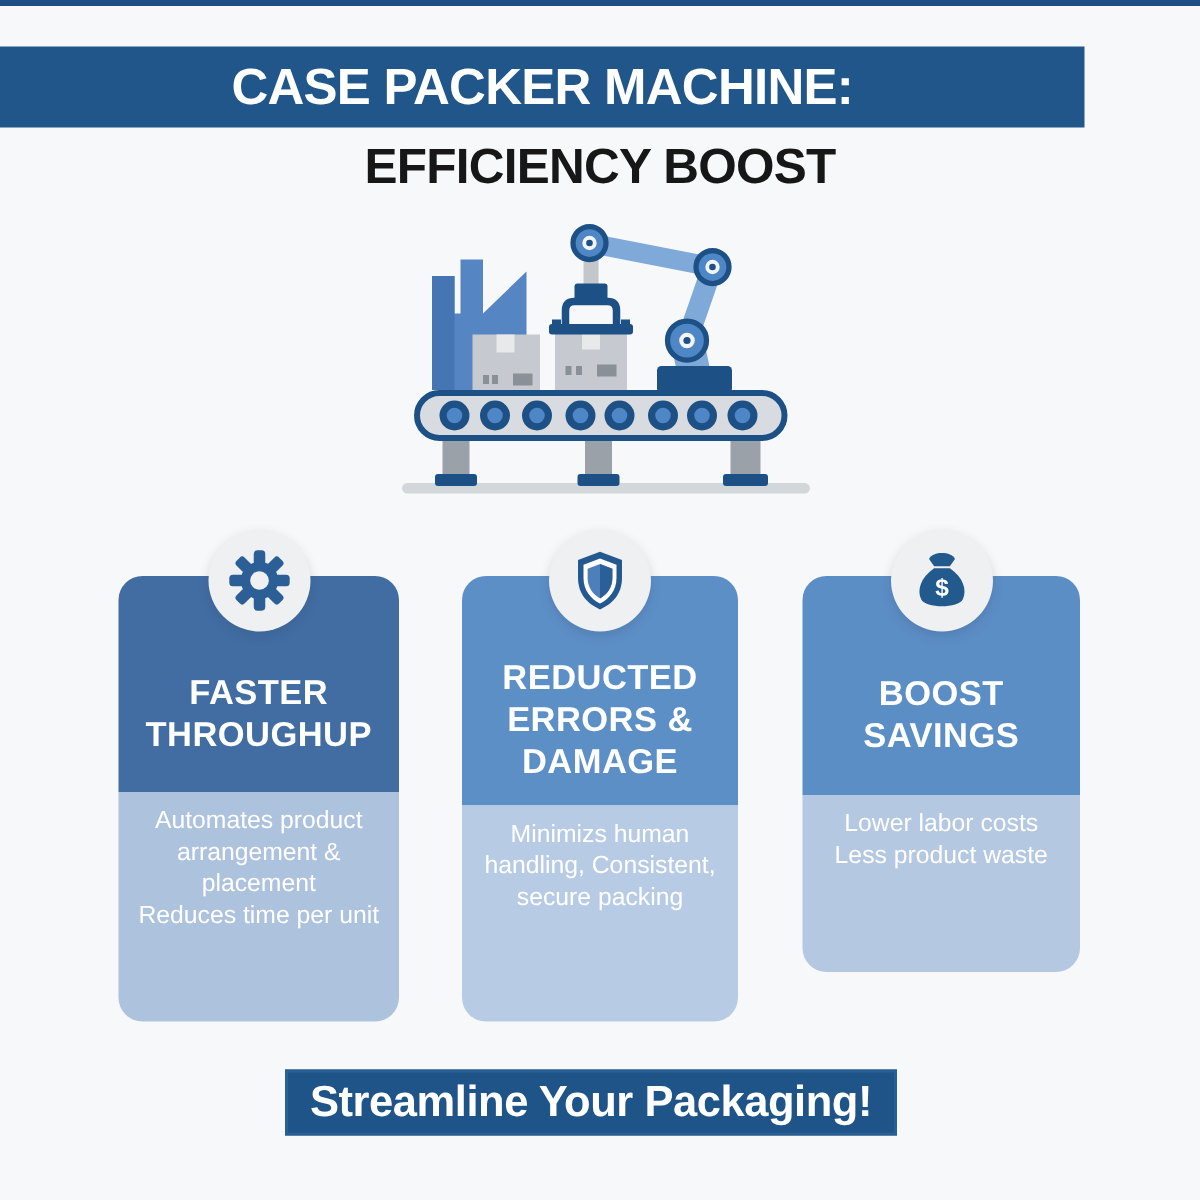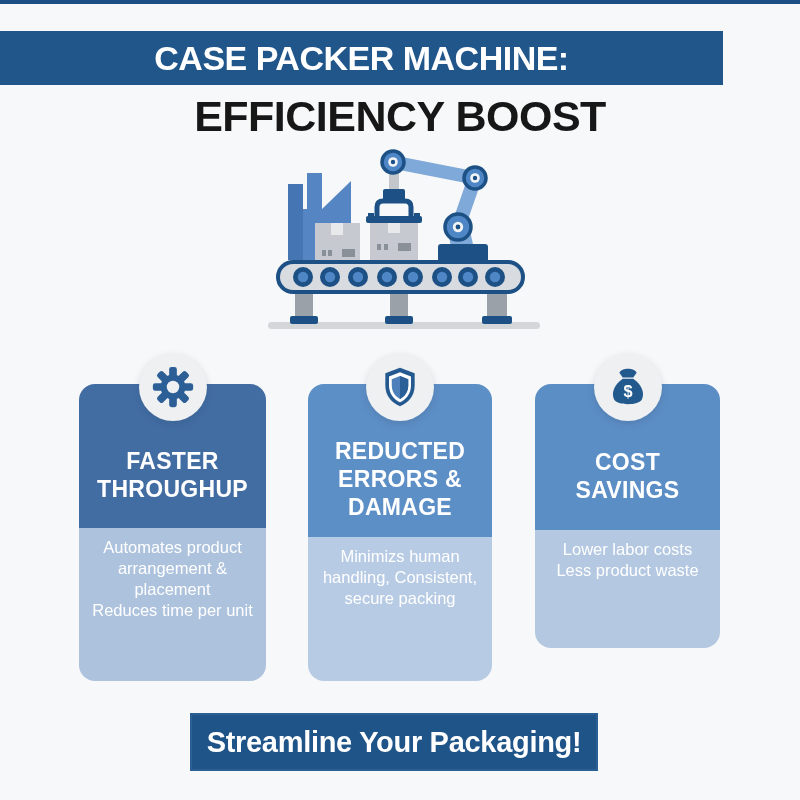--- a/index.html
+++ b/index.html
@@ -6,21 +6,21 @@
   body{font-family:"Liberation Sans", sans-serif; background:#e9eaec;}
   .canvas{position:relative;width:800px;height:800px;background:#f7f8f9;overflow:hidden;margin:0 auto;}
 
   .top-stripe{position:absolute;left:0;top:0;width:800px;height:4px;}
 
   .header-banner{position:absolute;left:0;top:31px;width:723px;height:54px;
     display:flex;align-items:center;justify-content:center;}
   .header-banner h1{margin:0;color:#ffffff;font-size:34px;font-weight:bold;letter-spacing:-0.5px;}
 
   .subtitle{position:absolute;left:0;top:92px;width:800px;text-align:center;margin:0;
-    color:#171717;font-size:43px;font-weight:bold;letter-spacing:-0.5px;}
+    color:#171717;font-size:33px;font-weight:bold;letter-spacing:-0.5px;}
 
   .machine{position:absolute;left:260px;top:140px;width:290px;height:195px;}
 
   .card{position:absolute;top:384px;height:297px;border-radius:16px;overflow:visible;}
   .card1{left:79px;width:187px;}
   .card2{left:308px;width:184px;}
   .card3{left:535px;width:185px;}
 
   .icon-circle{position:absolute;top:-31px;left:50%;transform:translateX(-50%);
     width:68px;height:68px;border-radius:50%;background:#eef0f2;
@@ -33,21 +33,21 @@
   .card3 .card-header{height:146px;}
   .card-title{color:#ffffff;font-size:23px;font-weight:bold;text-align:center;
     line-height:28px;letter-spacing:0.3px;white-space:pre-line;}
 
   .card-body{border-radius:0 0 16px 16px;box-sizing:border-box;padding-top:9px;}
   .card1 .card-body{height:153px;}
   .card2 .card-body{height:144px;}
   .card3 .card-body{height:118px;}
   .card-text{color:#ffffff;font-size:16.5px;text-align:center;line-height:21px;white-space:pre-line;}
 
-  .footer-banner{position:absolute;left:190px;top:713px;width:408px;height:58px;
+  .footer-banner{position:absolute;left:190px;top:713px;width:408px;height:44px;
     display:flex;align-items:center;justify-content:center;box-sizing:border-box;
     border:2px solid #2a5f94;}
   .footer-banner span{color:#ffffff;font-size:29px;font-weight:bold;letter-spacing:-0.3px;}
 </style>
 </head>
 <body>
 
 <div class="canvas">
 
   <div class="top-stripe" style="background-color: rgb(29, 79, 133);"></div>
@@ -199,21 +199,21 @@
 
   <div class="card card3">
     <div class="icon-circle">
       <svg width="46" height="46" viewBox="0 0 48 48">
         <path d="M15,9 C17.5,3.5 30.5,3.5 33,9 L29.5,14 L18.5,14 Z" fill="#235a8e"></path>
         <path d="M18.5,15.5 C9,22 6.5,31 9.5,37 C12.5,43.5 35.5,43.5 38.5,37 C41.5,31 39,22 29.5,15.5 Z" fill="#235a8e"></path>
         <text x="24" y="34.5" text-anchor="middle" font-family="Liberation Sans, sans-serif" font-size="17" font-weight="bold" fill="#ffffff">$</text>
       </svg>
     </div>
     <div class="card-header" style="background-color: rgb(92, 142, 198);">
-      <div class="card-title">COST
+      <div class="card-title">BOOST
 SAVINGS</div>
     </div>
     <div class="card-body" style="background-color: rgb(180, 200, 225);">
       <div class="card-text">Lower labor costs
 Less product waste</div>
     </div>
   </div>
 
   <div class="footer-banner" style="background-color: rgb(31, 84, 137);">
     <span>Streamline Your Packaging!</span>

